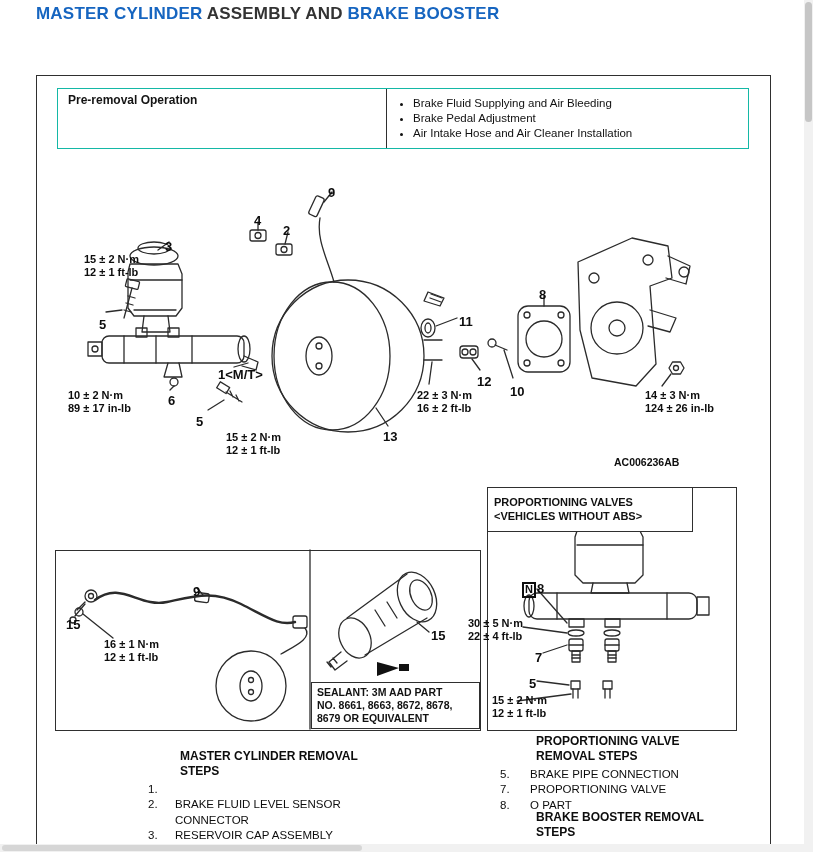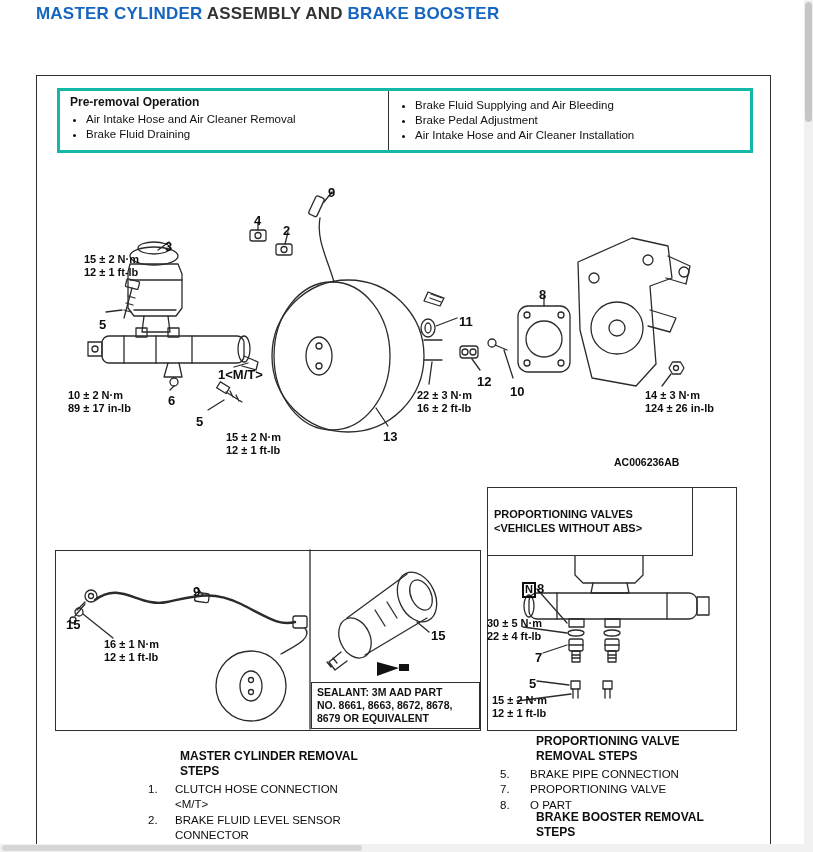--- a/index.html
+++ b/index.html
@@ -8,37 +8,37 @@
     background:#ffffff;color:#111;
     font-family:"Liberation Sans", sans-serif;
   }
   
   .page-title{position:absolute;left:36px;top:4px;font-size:17px;font-weight:bold;letter-spacing:.2px;white-space:nowrap;}
   .page-title .blue{color:#1665c0;}
   .page-title .dark{color:#333;}
   
   .outer-box{position:absolute;left:36px;top:75px;width:733px;height:777px;border:1px solid #2f2f2f;background:#fff;}
   
-  .ops-table{position:absolute;left:57px;top:88px;width:690px;display:flex;border:3px solid #14b8a6;background:#fff;font-size:11.5px;}
+  .ops-table{position:absolute;left:57px;top:88px;width:690px;display:flex;border:1px solid #14b8a6;background:#fff;font-size:11.5px;}
   .ops-cell{padding:4px 10px 6px 10px;}
   .ops-cell.pre{width:308px;flex:none;}
   .ops-cell.post{flex:1;border-left:1px solid #2f2f2f;}
   .ops-heading{font-weight:bold;font-size:12px;color:#141414;}
   .ops-table ul{margin:3px 0 0 16px;padding:0;}
   .ops-table li{line-height:1.32;}
   
   .callout{position:absolute;font-weight:bold;font-size:13px;color:#0d0d0d;white-space:nowrap;}
   .torque{position:absolute;font-weight:bold;font-size:11px;line-height:1.22;color:#0d0d0d;white-space:pre-line;}
   .figcode{position:absolute;font-weight:bold;font-size:10.5px;color:#0d0d0d;}
   .inner-box{position:absolute;border:1px solid #2f2f2f;background:#fff;}
   svg.draw{position:absolute;overflow:visible;}
   
   .sealant-box{position:absolute;left:311px;top:682px;width:157px;height:39px;border:1px solid #2f2f2f;padding:3px 5px;
     font-weight:bold;font-size:10.5px;line-height:1.25;white-space:pre-line;background:#fff;}
-  .prop-header{position:absolute;left:487px;top:487px;width:192px;border:1px solid #2f2f2f;padding:19px 6px;
+  .prop-header{position:absolute;left:487px;top:487px;width:192px;border:1px solid #2f2f2f;padding:7px 6px;
     font-weight:bold;font-size:11px;line-height:1.3;white-space:pre-line;background:#fff;}
   
   .nbox{display:inline-block;border:2px solid #0d0d0d;padding:0 1px;line-height:1.05;font-size:11px;margin-right:1px;}
   
   .steps{position:absolute;font-size:11.5px;color:#0d0d0d;}
   .steps .hd{font-weight:bold;font-size:12px;white-space:pre-line;line-height:15.4px;margin:0 0 2px 0;}
   .steps .row{display:flex;line-height:15.4px;}
   .steps .num{flex:none;}
   .steps .txt{white-space:pre-line;}
   .steps-left{left:148px;top:734px;width:270px;margin-top:15px;}
@@ -57,24 +57,20 @@
 
 <div class="page-title">
   <span class="blue">MASTER CYLINDER</span><span class="dark"> ASSEMBLY AND </span><span class="blue">BRAKE BOOSTER</span>
 </div>
 
 <div class="outer-box"></div>
 
 <div class="ops-table">
   <div class="ops-cell pre">
     <div class="ops-heading">Pre-removal Operation</div>
-    <ul>
-      <li>Air Intake Hose and Air Cleaner Removal</li>
-      <li>Brake Fluid Draining</li>
-    </ul>
   </div>
   <div class="ops-cell post">
     <ul>
       <li>Brake Fluid Supplying and Air Bleeding</li>
       <li>Brake Pedal Adjustment</li>
       <li>Air Intake Hose and Air Cleaner Installation</li>
     </ul>
   </div>
 </div>
 
@@ -280,34 +276,32 @@
     <path d="M56 166 L80 158"></path>
     <path d="M50 194 L82 198"></path>
     <path d="M30 214 L84 207"></path>
   </g>
 </svg>
 <div class="prop-header">PROPORTIONING VALVES
 &lt;VEHICLES WITHOUT ABS&gt;</div>
 <div class="callout" style="left:522px;top:581px;">
   <span class="nbox">N</span><span>8</span>
 </div>
-<div class="torque" style="left:487px;top:617px;">30 ± 5 N·m
+<div class="torque" style="left:468px;top:617px;">30 ± 5 N·m
 22 ± 4 ft-lb</div>
 <div class="callout" style="left:535px;top:650px;">7</div>
 <div class="callout" style="left:529px;top:676px;">5</div>
 <div class="torque" style="left:492px;top:694px;">15 ± 2 N·m
 12 ± 1 ft-lb</div>
 
 <div class="steps steps-left">
   <div class="hd">MASTER CYLINDER REMOVAL
 STEPS</div>
   <div class="row">
     <span class="num">1.</span>
-    <span class="txt">CLUTCH HOSE CONNECTION
-&lt;M/T&gt;</span>
   </div>
   <div class="row">
     <span class="num">2.</span>
     <span class="txt">BRAKE FLUID LEVEL SENSOR
 CONNECTOR</span>
   </div>
   <div class="row">
     <span class="num">3.</span>
     <span class="txt">RESERVOIR CAP ASSEMBLY</span>
   </div>

